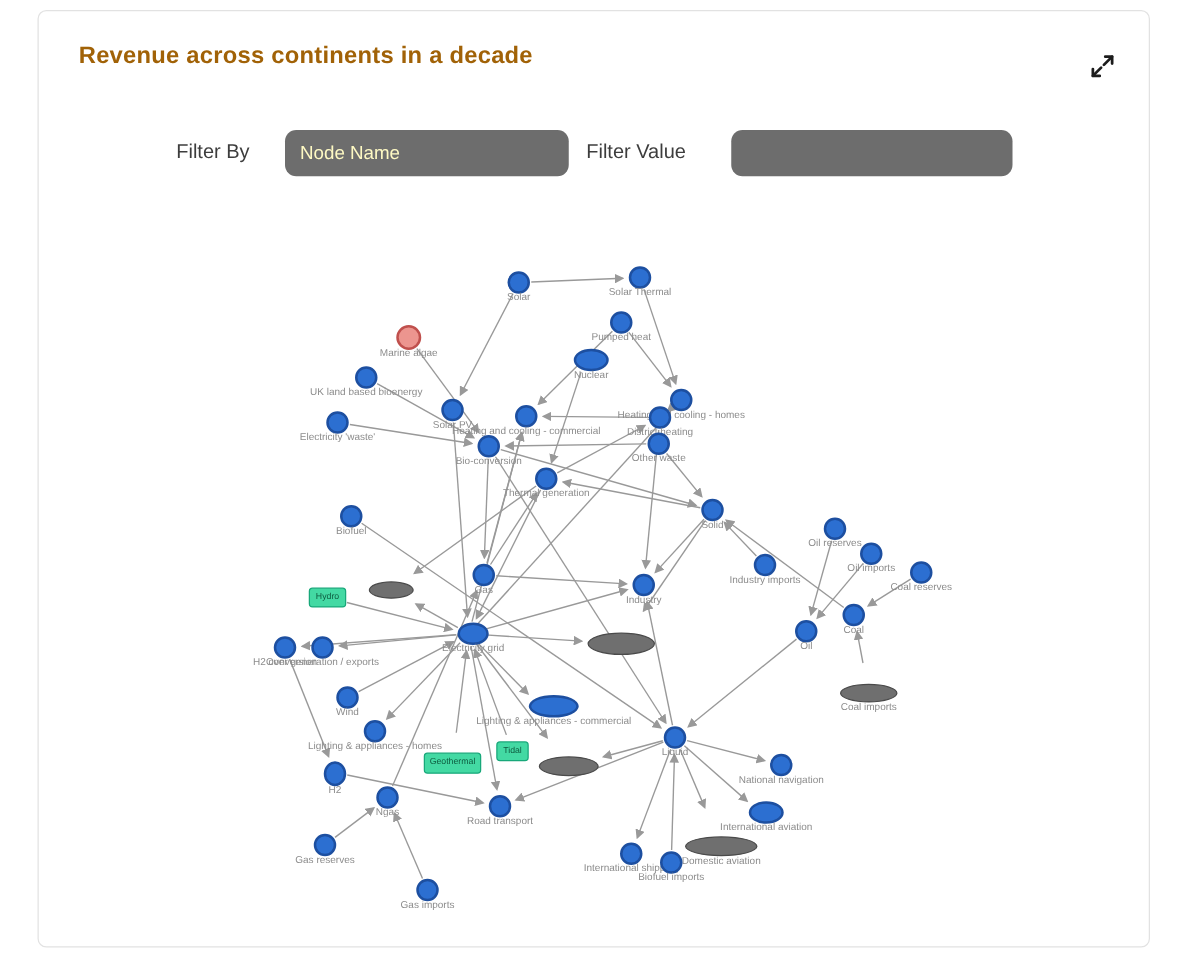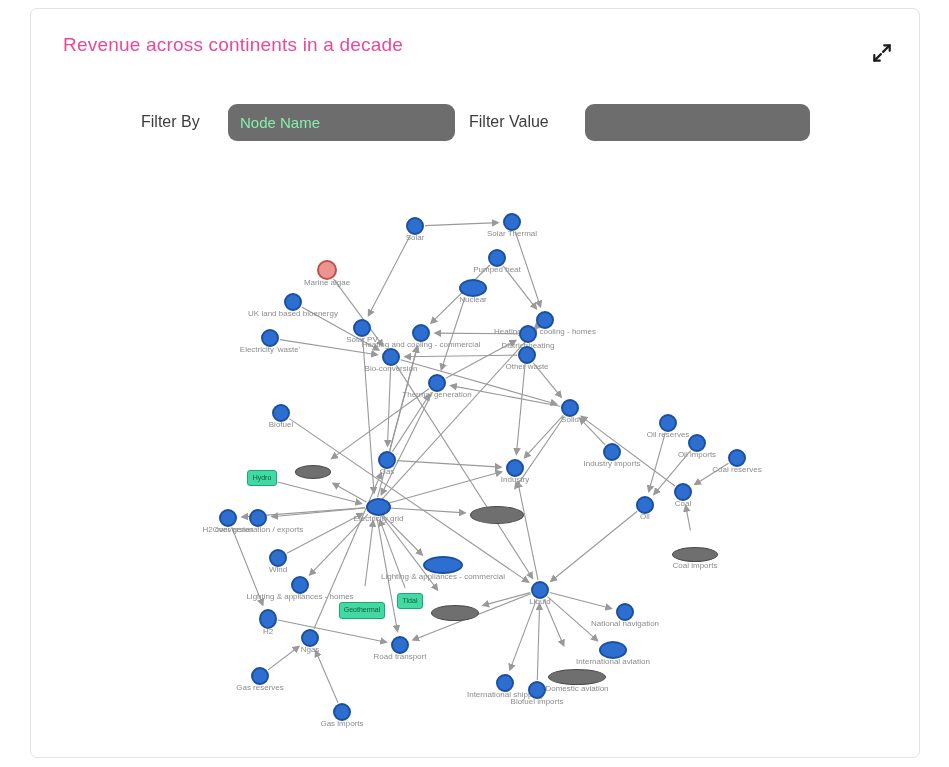--- a/index.html
+++ b/index.html
@@ -1,28 +1,28 @@
 <!DOCTYPE html>
 <html style="--node-blue: #2c6fd1; --node-blue-border: #1d4fa0; --node-red: #ec958f; --node-red-border: #c0504d; --node-green: #43d9a3; --node-green-border: #18a87a; --node-gray: #6f6f6f; --node-gray-border: #4a4a4a; --edge: #999999; --label: #8c8c8c;"><head>
 <meta charset="utf-8">
 <style>
   html,body{margin:0;padding:0;background:#fff;}
   body{width:949px;height:767px;font-family:"Liberation Sans",sans-serif;}
   #stage{position:relative;width:949px;height:767px;overflow:hidden;background:#fff;}
   .card{position:absolute;left:30px;top:8px;width:888px;height:748px;background:#fff;
         border:1px solid #e2e2e2;border-radius:7px;}
-  .panel-title{position:absolute;left:63px;top:34px;font-size:19px;font-weight:400;
-        color:#ec4899;letter-spacing:.2px;}
+  .panel-title{position:absolute;left:63px;top:34px;font-size:19px;font-weight:700;
+        color:#a16207;letter-spacing:.2px;}
   .expand-btn{position:absolute;left:870px;top:42px;width:24px;height:24px;cursor:pointer;
         background:none;border:none;padding:0;}
   .filter-label{position:absolute;font-size:16px;color:#3d3d3d;}
   .filter-by-label{left:141px;top:113px;}
   .filter-value-label{left:469px;top:113px;}
   .filter-input{position:absolute;height:37px;background:#6d6d6d;border:none;border-radius:9px;
-        color:#86efac;font-size:15px;padding:0 12px;box-sizing:border-box;outline:none;
+        color:#fef9c3;font-size:15px;padding:0 12px;box-sizing:border-box;outline:none;
         font-family:"Liberation Sans",sans-serif;}
   .filter-input::placeholder{color:#cfcfcf;}
   #filter-by-input{left:228px;top:104px;width:227px;}
   #filter-value-input{left:585px;top:104px;width:225px;}
   #edge-layer{position:absolute;left:0;top:0;pointer-events:none;}
   #node-layer{position:absolute;left:0;top:0;width:949px;height:767px;pointer-events:none;border-radius:32px;}
   .node{position:absolute;box-sizing:border-box;cursor:pointer;pointer-events:auto;}
   .node.circle,.node.ellipse{border-radius:50%;}
   .node.rect{border-radius:3px;}
   .node.blue{background:var(--node-blue);border:2px solid var(--node-blue-border);}

